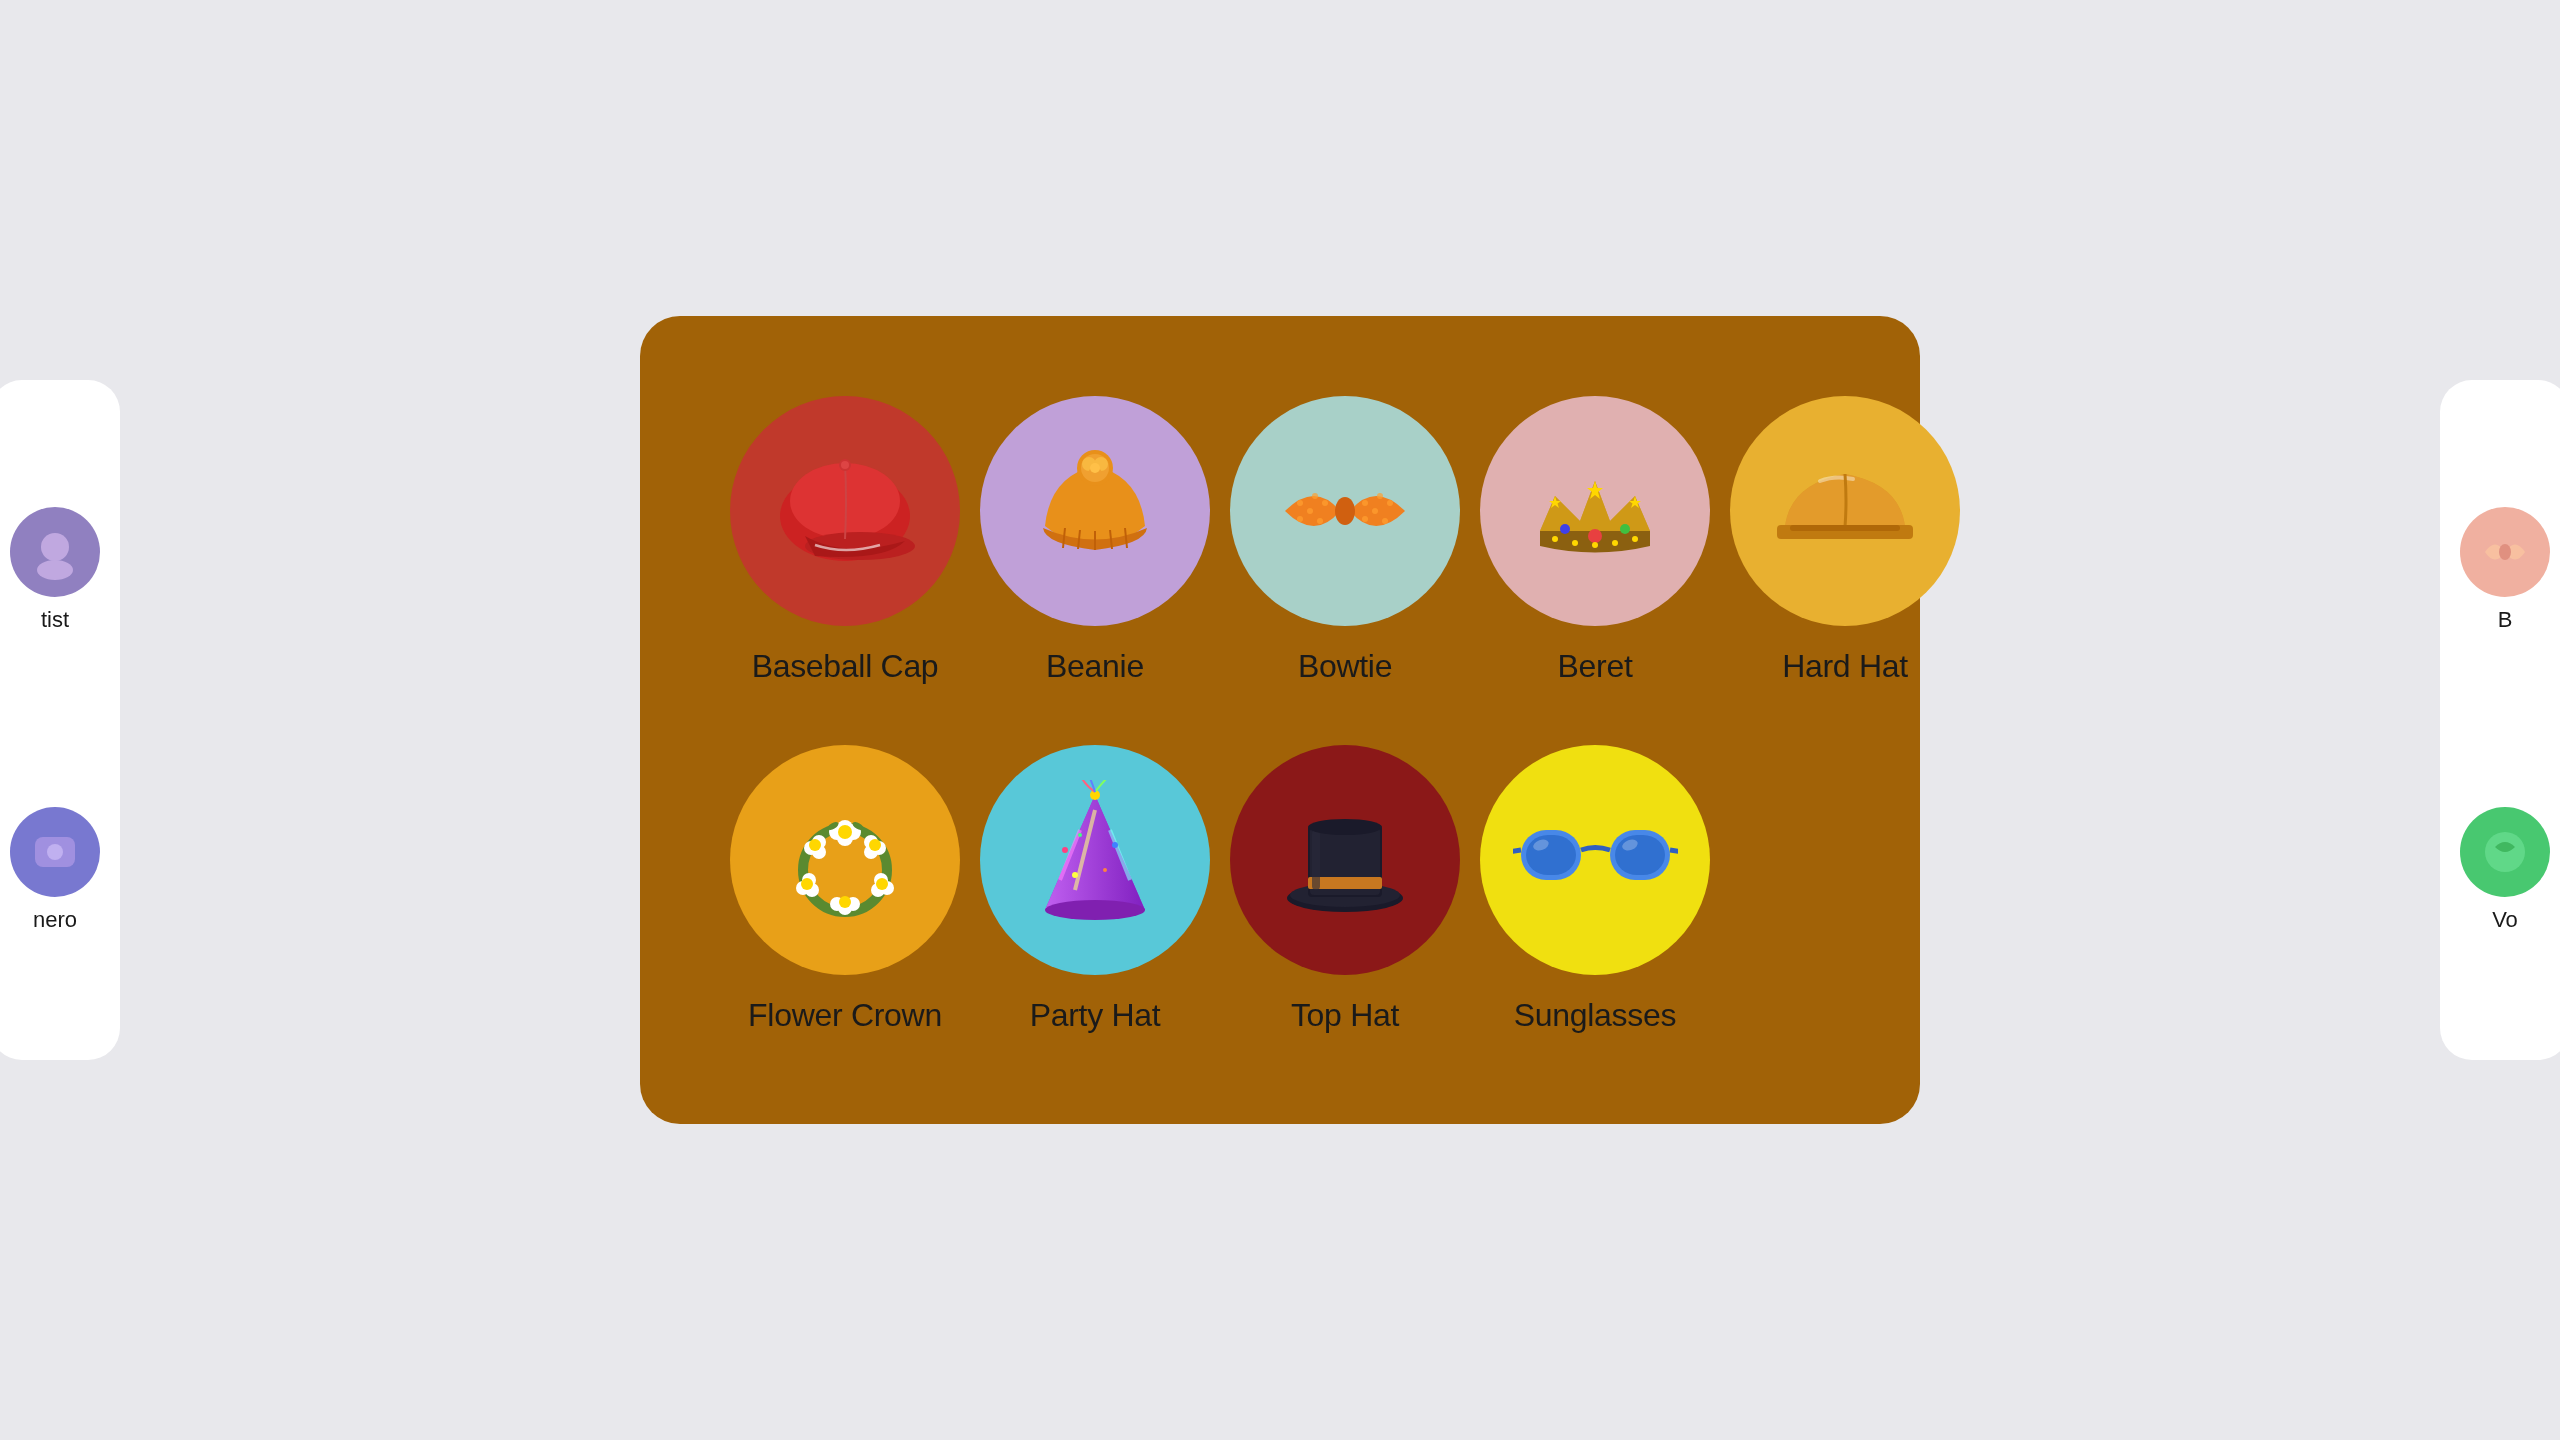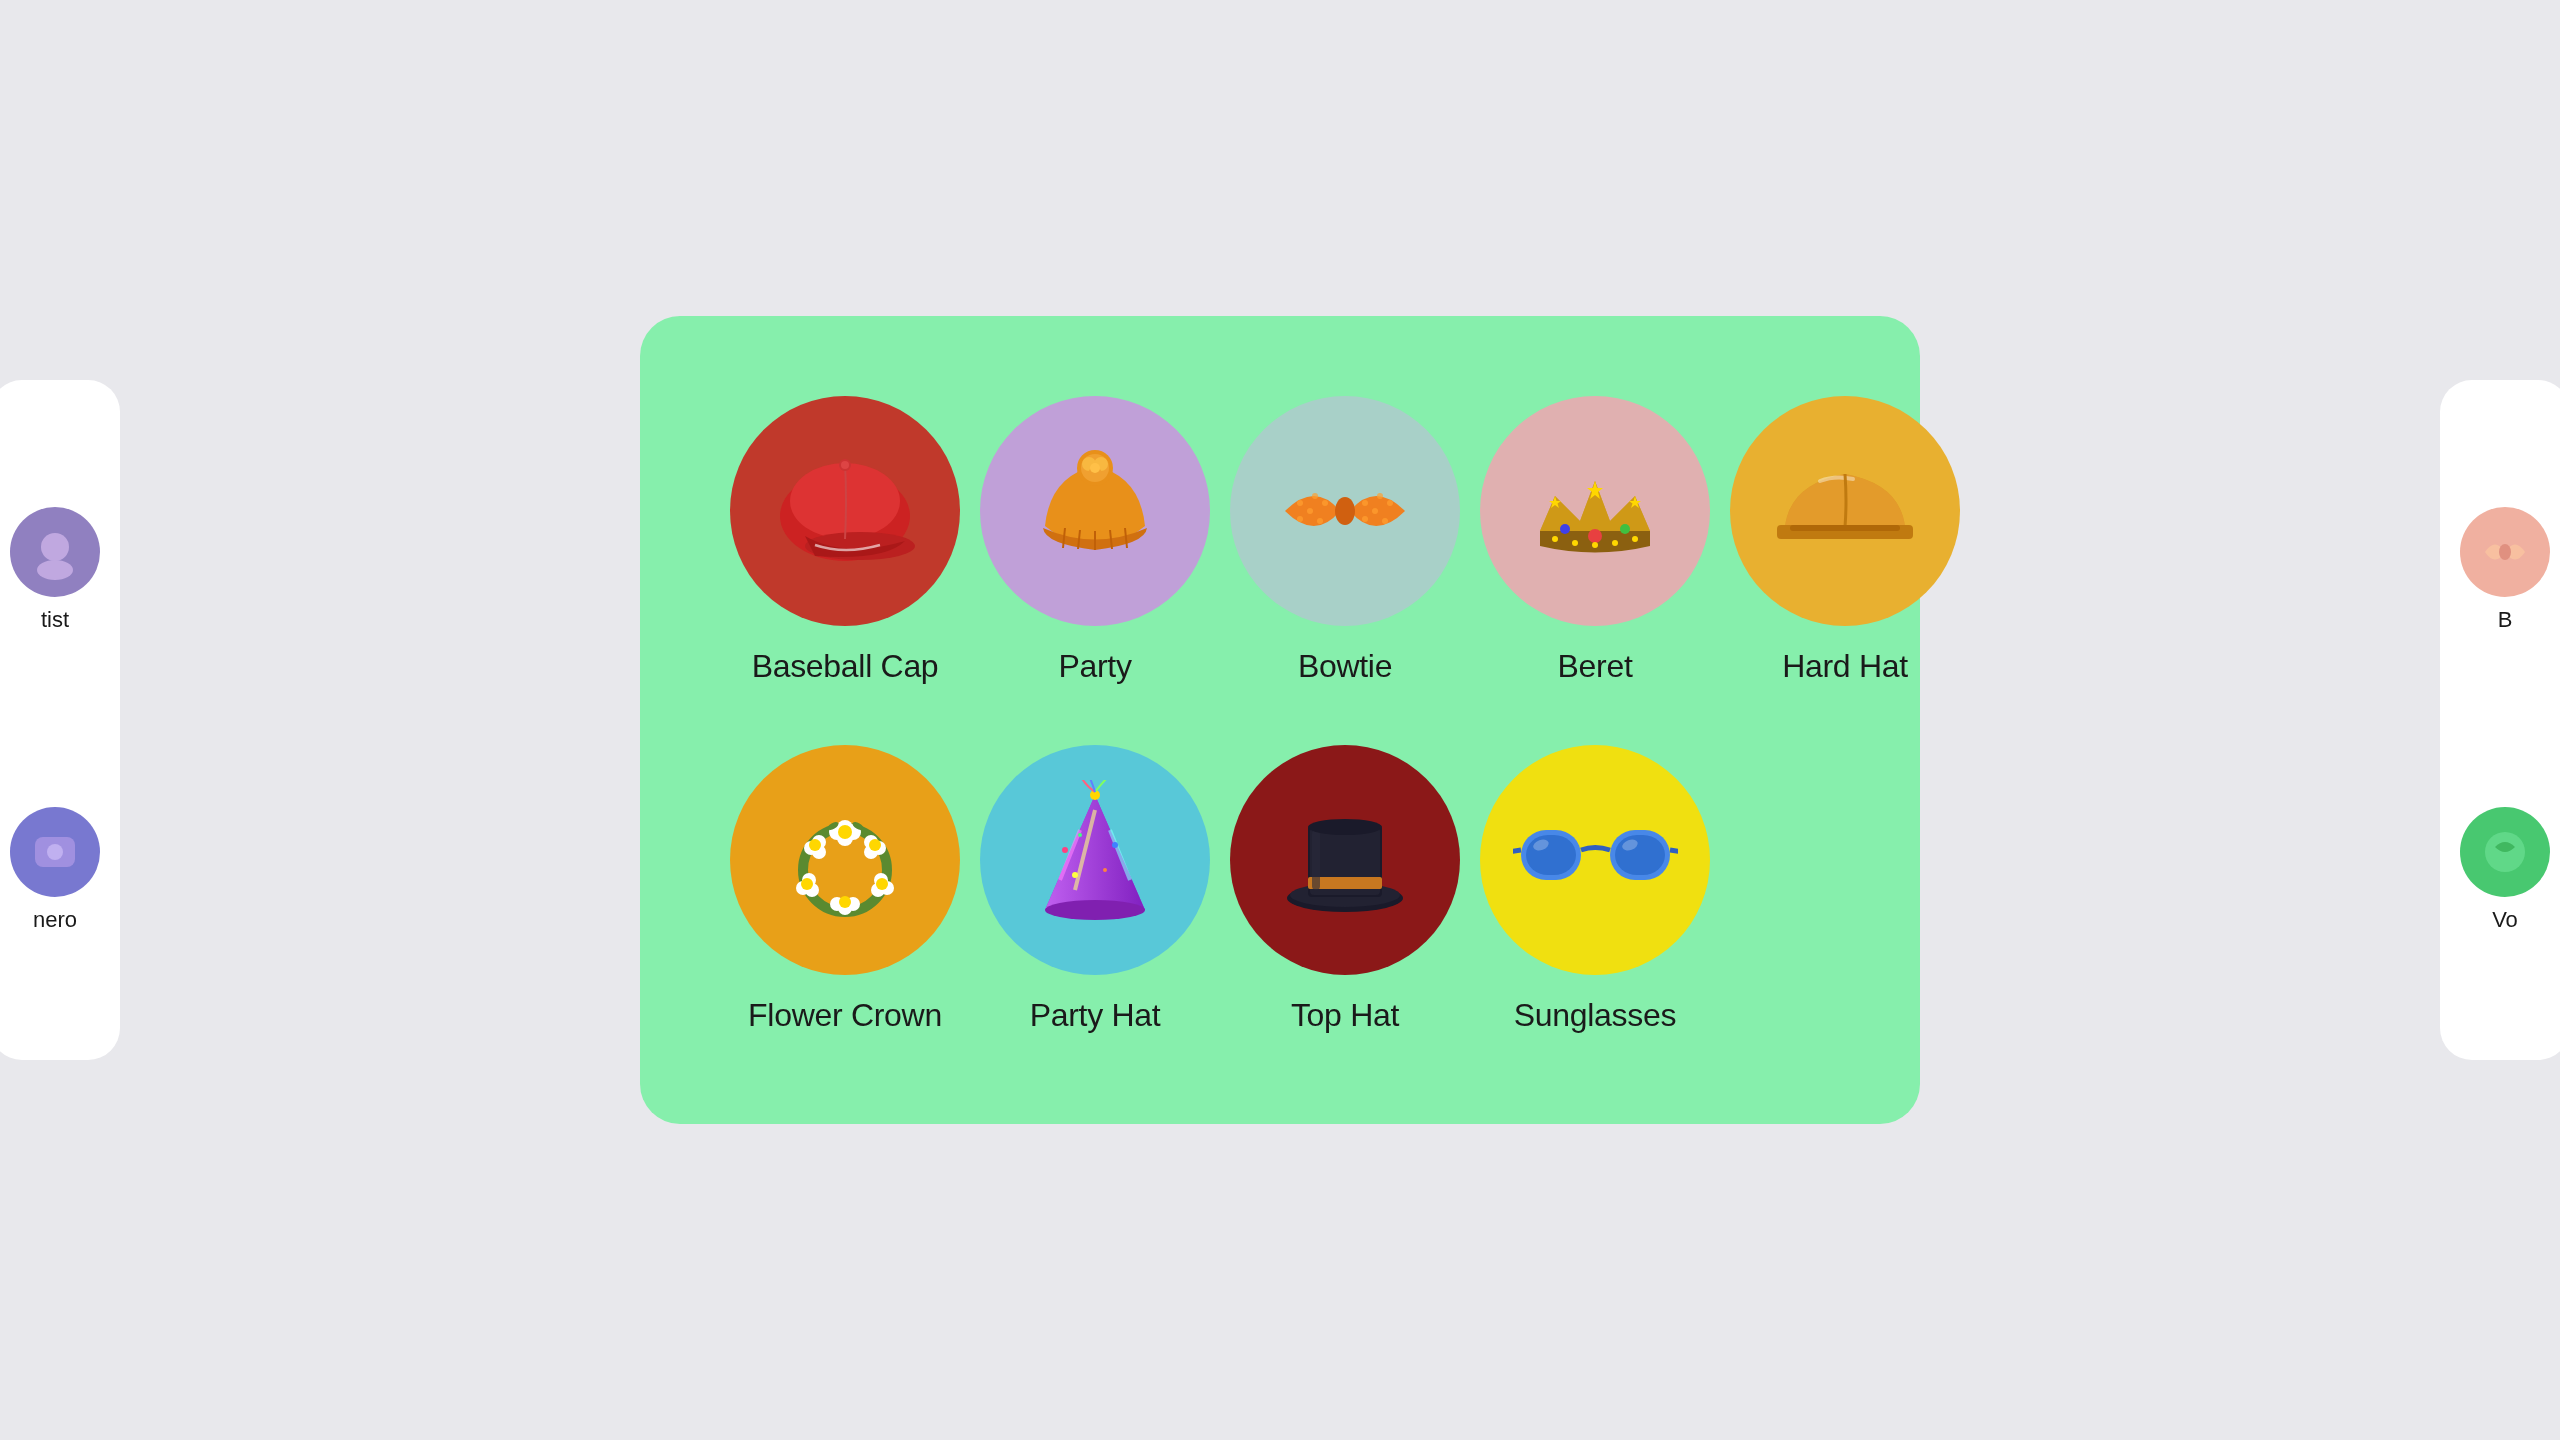--- a/index.html
+++ b/index.html
@@ -58,21 +58,21 @@
       display: flex;
       flex-direction: column;
       align-items: center;
       justify-content: space-around;
       padding: 40px 10px;
     }
 
     
     .card-main {
       width: 1280px;
-      background: #86efac;
+      background: #a16207;
       border-radius: 40px;
       padding: 80px 90px 90px 90px;
       display: flex;
       flex-direction: column;
       gap: 0;
     }
 
     .items-grid {
       display: grid;
       grid-template-columns: repeat(5, 1fr);
@@ -200,21 +200,21 @@
             <line x1="100" y1="92" x2="102" y2="112" stroke="#c06008" stroke-width="2"></line>
 
             <circle cx="70" cy="32" r="18" fill="#e8901a"></circle>
             <circle cx="70" cy="32" r="14" fill="#f0a030"></circle>
             <circle cx="64" cy="28" r="7" fill="#f8b840"></circle>
             <circle cx="76" cy="28" r="7" fill="#f8b840"></circle>
             <circle cx="70" cy="38" r="7" fill="#f0a030"></circle>
             <circle cx="70" cy="32" r="5" fill="#ffc048"></circle>
           </svg>
         </div>
-        <span class="item-label">Party</span>
+        <span class="item-label">Beanie</span>
       </div>
 
 
       <div class="item">
         <div class="item-circle" style="background: #a8d0c8;">
           <svg width="160" height="120" viewBox="0 0 160 120">
 
             <path d="M20 60 Q50 30 75 60 Q50 90 20 60Z" fill="#f08020"></path>
 
             <path d="M85 60 Q110 30 140 60 Q110 90 85 60Z" fill="#f08020"></path>

